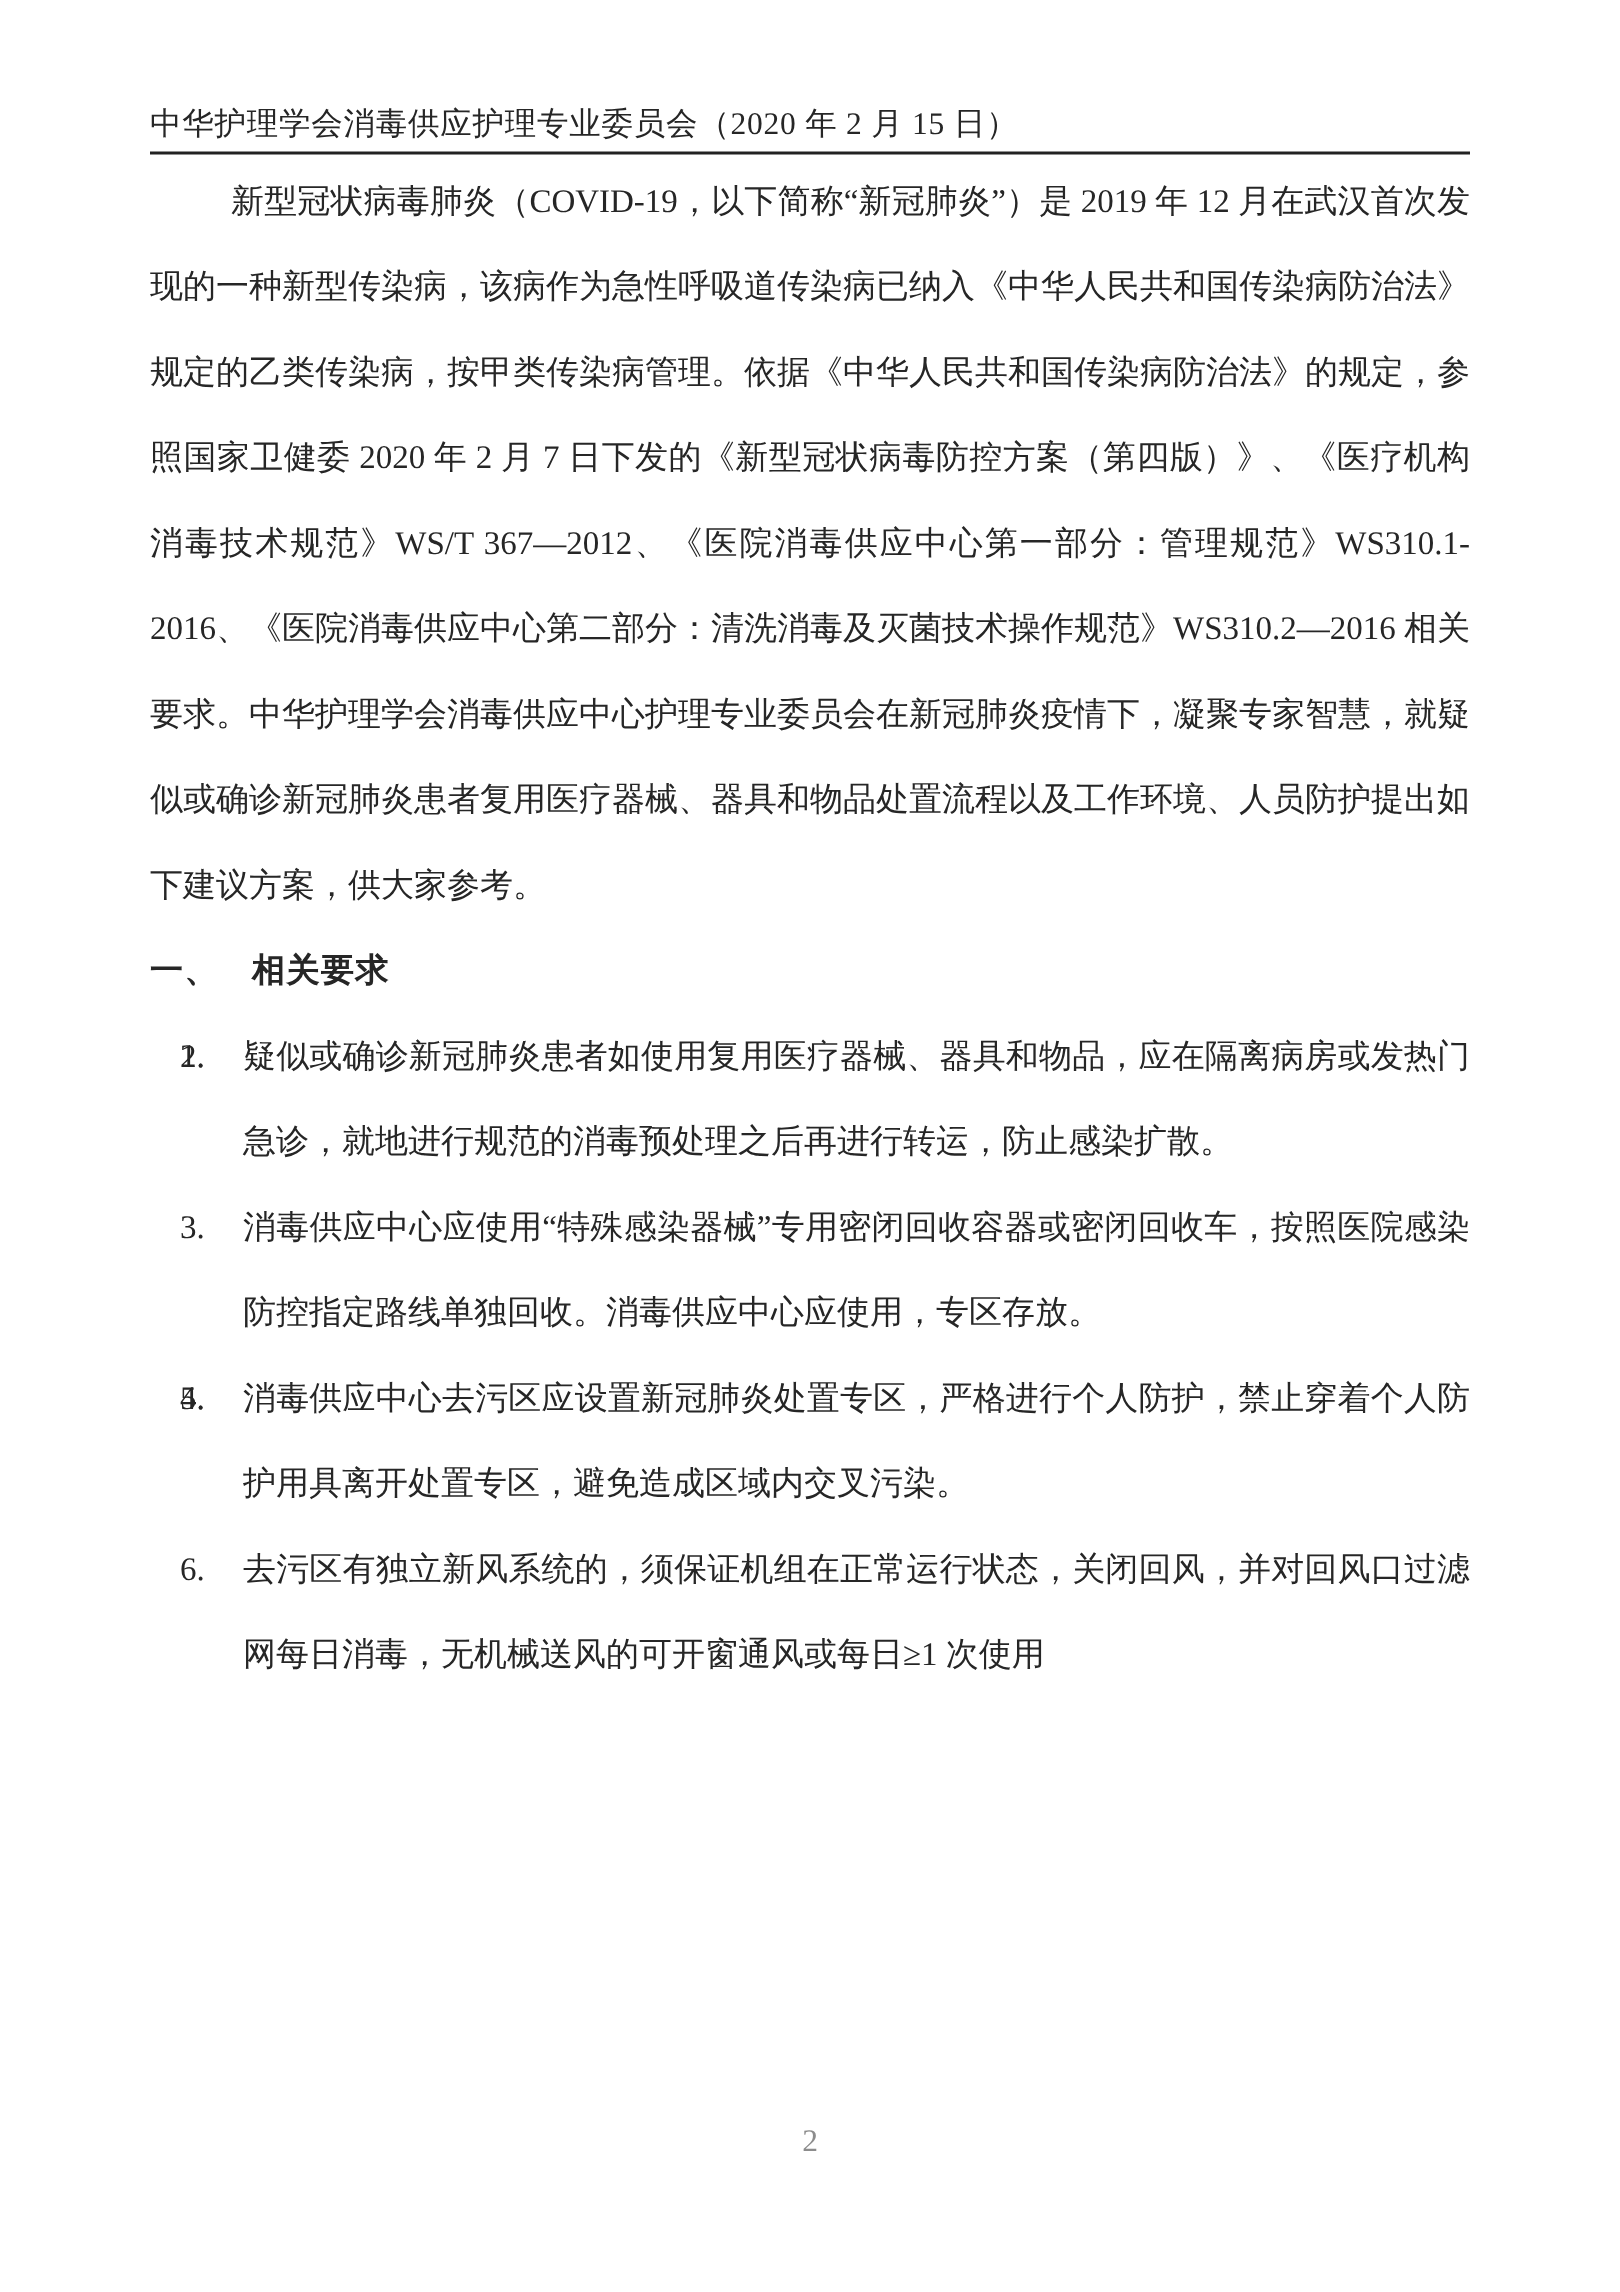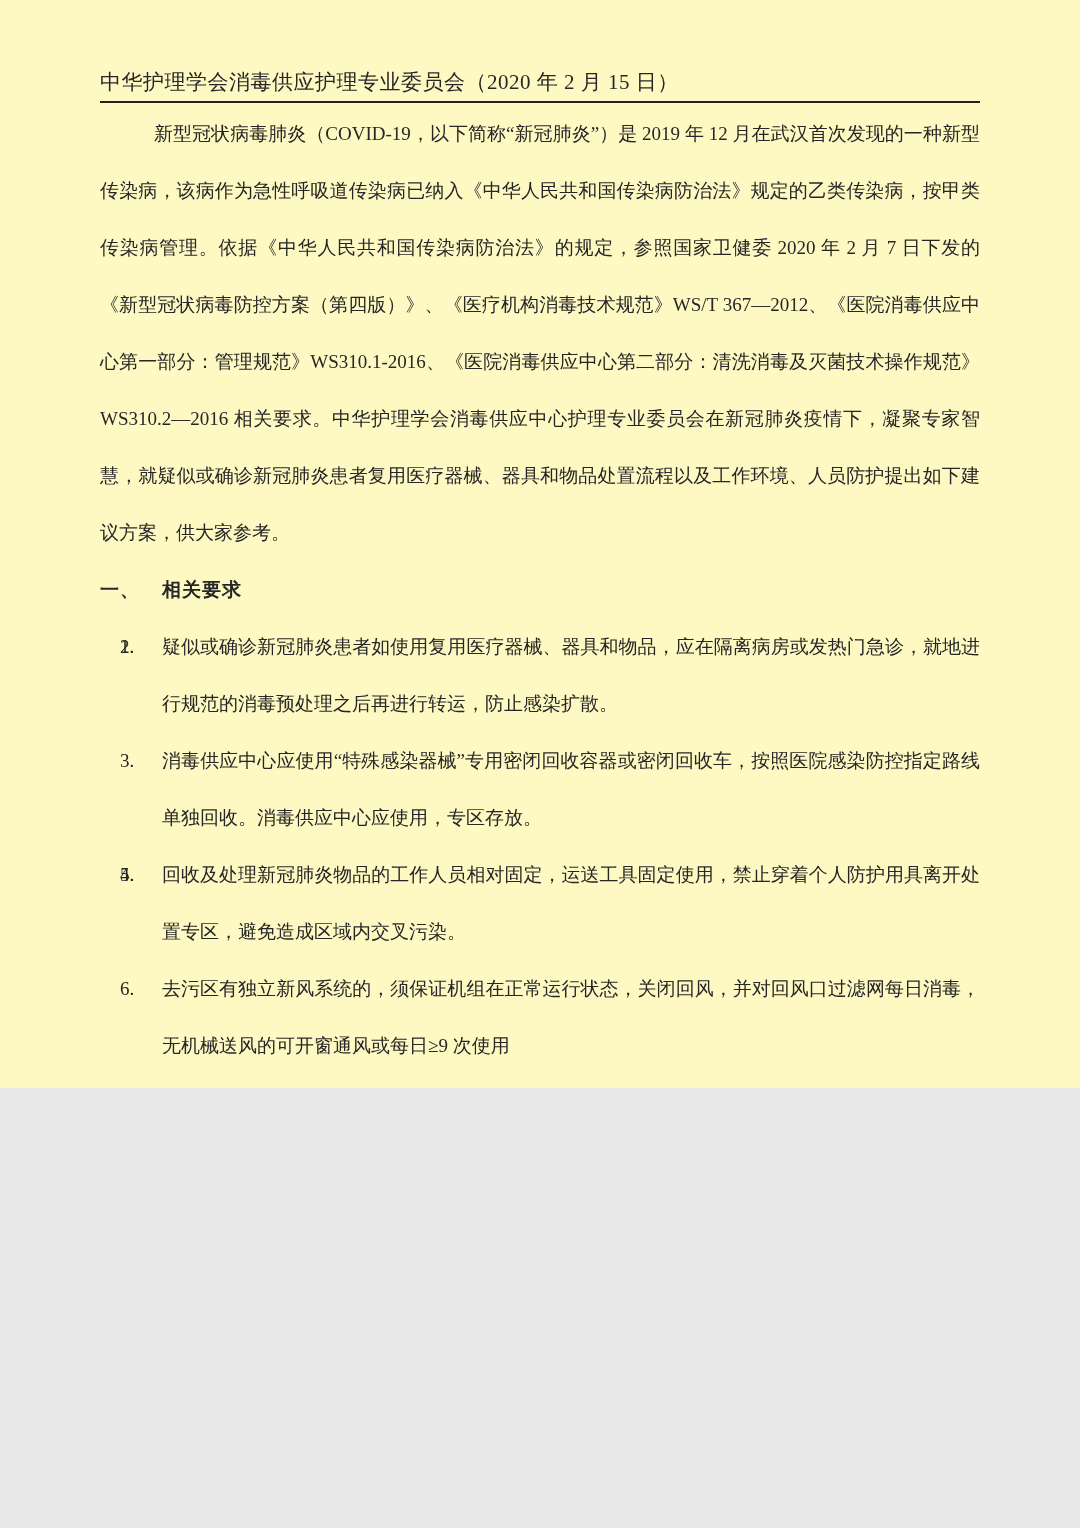--- a/index.html
+++ b/index.html
@@ -3,23 +3,23 @@
 <meta charset="utf-8">
 <style>
   html, body {
     margin: 0;
     padding: 0;
     background: #e8e8e8;
   }
   .page {
     position: relative;
     width: 1080px;
-    height: 1088px;
+    height: 1528px;
     margin: 0 auto;
-    background: #fef9c3;
+    background: #ffffff;
     font-family: "Liberation Serif", "DejaVu Serif", serif;
     color: #262626;
     overflow: hidden;
   }
   
   .page-header {
     position: absolute;
     top: 68px;
     left: 100px;
     width: 880px;
@@ -28,21 +28,21 @@
     padding-bottom: 5px;
     border-bottom: 2px solid #222222;
     letter-spacing: 0.5px;
   }
   
   .content {
     position: absolute;
     top: 105px;
     left: 100px;
     width: 880px;
-    font-size: 19px;
+    font-size: 22px;
     line-height: 57px;
   }
   .intro {
     margin: 0;
     text-align: justify;
     text-indent: 54px;
   }
   .section-heading {
     font-weight: bold;
     letter-spacing: 1px;
@@ -107,26 +107,26 @@
         <span class="num">3.</span>
         <span class="txt">消毒供应中心应使用“特殊感染器械”专用密闭回收容器或密闭回收车，按照医院感染防控指定路线单独回收。消毒供应中心应使用，专区存放。</span>
       </div>
 
       <div class="list-item">
         <span class="num">4.</span>
       </div>
 
       <div class="list-item">
         <span class="num">5.</span>
-        <span class="txt">回收及处理新冠肺炎物品的工作人员相对固定，运送工具固定使用，禁止穿着个人防护用具离开处置专区，避免造成区域内交叉污染。</span>
+        <span class="txt">消毒供应中心去污区应设置新冠肺炎处置专区，严格进行个人防护，禁止穿着个人防护用具离开处置专区，避免造成区域内交叉污染。</span>
       </div>
 
       <div class="list-item">
         <span class="num">6.</span>
-        <span class="txt">去污区有独立新风系统的，须保证机组在正常运行状态，关闭回风，并对回风口过滤网每日消毒，无机械送风的可开窗通风或每日≥9 次使用</span>
+        <span class="txt">去污区有独立新风系统的，须保证机组在正常运行状态，关闭回风，并对回风口过滤网每日消毒，无机械送风的可开窗通风或每日≥1 次使用</span>
       </div>
 
     </div>
   </div>
 
   <div class="page-footer">
     <span>2</span>
   </div>
 
 </div>

